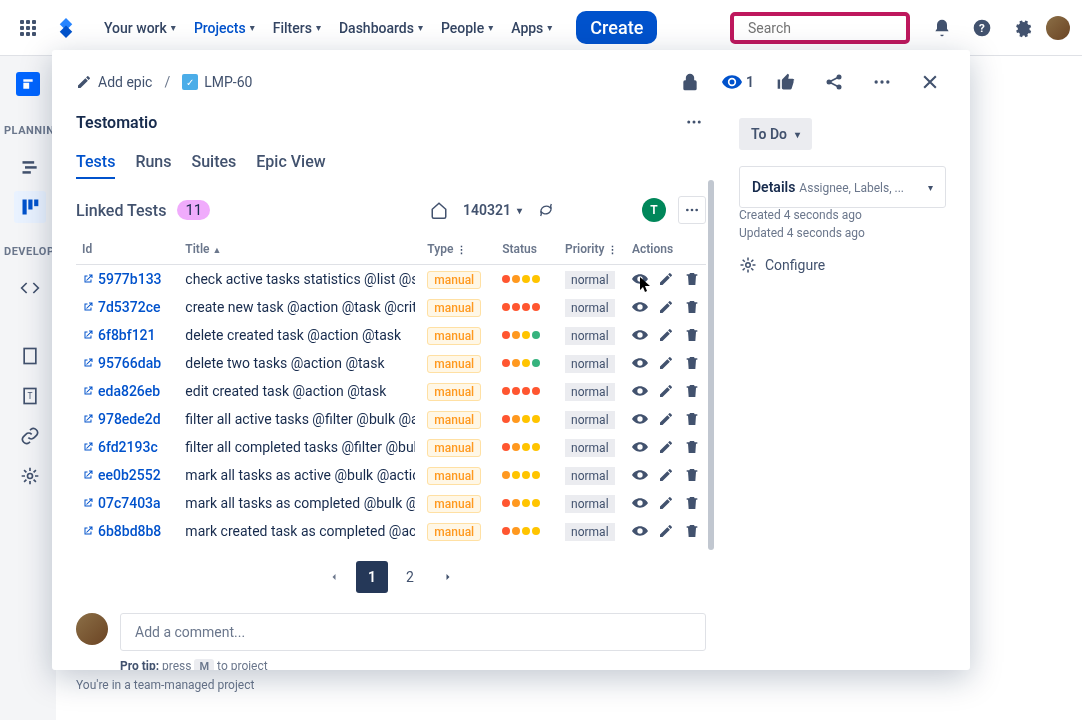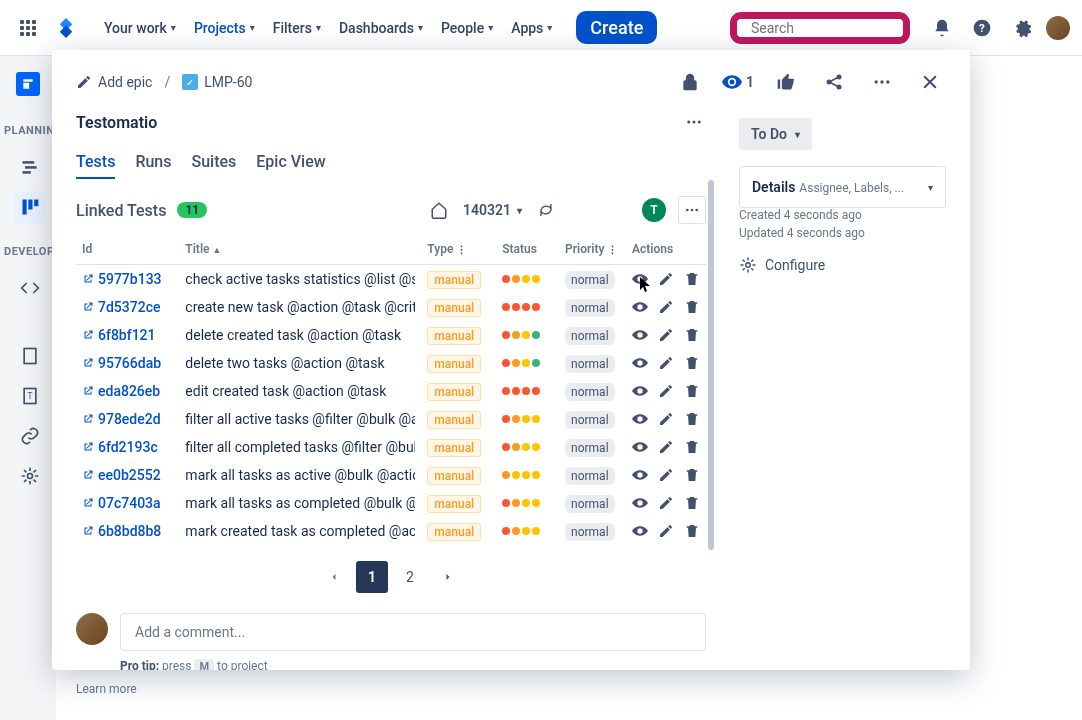--- a/index.html
+++ b/index.html
@@ -10,21 +10,21 @@
 .apps-grid span{background:#42526E;border-radius:1px}
 .logo{width:24px;height:24px;margin:0 6px;display:flex;align-items:center;justify-content:center}
 .nav-items{display:flex;gap:2px;margin-left:8px}
 .nav-item{padding:4px 8px;color:#344563;font-weight:500;cursor:pointer;display:flex;align-items:center;gap:4px;border-radius:3px;height:32px}
 .nav-item.active{color:#0052CC}
 .nav-item.active::after{content:'';position:absolute;bottom:-12px;left:0;right:0;height:3px;background:#0052CC}
 .nav-item{position:relative}
 .chev{font-size:10px;color:#42526E}
 .create-btn{background:#0052CC;color:#fff;border:none;padding:6px 14px;border-radius:10px;font-weight:500;cursor:pointer;margin-left:12px;font-size:18px}
 .spacer{flex:1}
-.search{display:flex;align-items:center;background:#fff;border:7px solid #be185d;border-radius:11px;padding:4px 8px;width:180px;height:32px;gap:6px}
+.search{display:flex;align-items:center;background:#fff;border:4px solid #be185d;border-radius:5px;padding:4px 8px;width:180px;height:32px;gap:6px}
 .search input{border:none;outline:none;flex:1;font-size:14px;background:transparent}
 .top-icons{display:flex;gap:8px;margin-left:12px;align-items:center}
 .top-icon{width:32px;height:32px;display:flex;align-items:center;justify-content:center;border-radius:50%;cursor:pointer;color:#42526E}
 .avatar{width:24px;height:24px;border-radius:50%;background:linear-gradient(135deg,#8B6F47,#6B4423)}
 .main-area{display:flex;height:calc(100% - 56px);position:relative}
 .proj-icon{width:24px;height:24px;background:#0065FF;border-radius:3px;margin-left:8px;display:flex;align-items:center;justify-content:center;color:#fff;font-size:11px}
 .side-label{font-size:11px;font-weight:700;color:#6B778C;margin:16px 8px 8px;letter-spacing:0.5px}
 .side-item{width:32px;height:32px;display:flex;align-items:center;justify-content:center;margin:2px 0 2px 4px;border-radius:3px;color:#42526E;cursor:pointer}
 .side-item.sel{background:#E9F2FF;color:#0052CC}
 .bottom-msg{padding:8px 12px;font-size:12px;color:#6B778C}
@@ -41,34 +41,34 @@
 .modal-body{display:flex;flex:1;overflow:hidden}
 .left-pane{flex:1;padding:0 24px 16px;overflow-y:auto;display:flex;flex-direction:column}
 .right-pane{width:240px;padding:16px 24px 16px 8px;border-left:1px solid transparent}
 .title-row{display:flex;align-items:center;justify-content:space-between;margin-top:8px}
 .app-title{font-size:16px;font-weight:600;color:#172B4D}
 .tabs{display:flex;gap:20px;margin-top:12px;border-bottom:1px solid transparent}
 .tab{padding:6px 0;font-size:16px;color:#42526E;cursor:pointer;font-weight:500}
 .tab.active{color:#0052CC;border-bottom:2px solid #0052CC}
 .subhead{display:flex;align-items:center;gap:11px;margin-top:16px}
 .lt-title{font-size:16px;color:#42526E;font-weight:500}
-.count-badge{background:#22c55e;color:#172B4D;border-radius:10px;padding:1px 8px;font-size:12px;font-weight:700}
+.count-badge{background:#f0abfc;color:#172B4D;border-radius:10px;padding:1px 8px;font-size:15px;font-weight:400}
 .subhead-right{margin-left:auto;display:flex;align-items:center;gap:12px}
 .branch-sel{display:flex;align-items:center;gap:6px;cursor:pointer;font-weight:600;color:#42526E}
 .user-chip{width:24px;height:24px;border-radius:50%;background:#00875A;color:#fff;display:flex;align-items:center;justify-content:center;font-size:12px;font-weight:600}
 table{width:100%;border-collapse:collapse;margin-top:10px}
 th{text-align:left;font-size:12px;font-weight:600;color:#6B778C;padding:8px 6px;border-bottom:1px solid #DFE1E6}
 td{padding:6px;font-size:14px;vertical-align:middle}
 .id-cell{display:flex;align-items:center;gap:4px;color:#0052CC;font-weight:500;cursor:pointer}
 .ext-ic{color:#0052CC}
 .title-cell{color:#172B4D;max-width:230px;overflow:hidden;white-space:nowrap;text-overflow:clip}
 .type-badge{background:#FFF7E6;color:#FF991F;border:1px solid #FFE0A3;border-radius:3px;padding:1px 6px;font-size:12px;font-weight:500}
 .status-dots{display:flex;gap:2px}
 .dot{width:8px;height:8px;border-radius:50%}
-.prio{background:#EBECF0;color:#42526E;border-radius:6px;padding:2px 6px;font-size:12px}
+.prio{background:#EBECF0;color:#42526E;border-radius:0;padding:2px 6px;font-size:12px}
 .actions-cell{display:flex;gap:10px;color:#42526E}
 .act-ic{cursor:pointer;width:16px;height:16px;display:flex;align-items:center;justify-content:center}
 .pagination{display:flex;justify-content:center;gap:6px;margin-top:16px;align-items:center}
 .page-btn{width:32px;height:32px;display:flex;align-items:center;justify-content:center;border-radius:3px;cursor:pointer;color:#42526E}
 .page-btn.active{background:#253858;color:#fff;font-weight:600}
 .comment-row{display:flex;gap:12px;margin-top:auto;padding-top:20px;align-items:flex-start}
 .comment-av{width:32px;height:32px;border-radius:50%;background:linear-gradient(135deg,#8B6F47,#6B4423);flex-shrink:0}
 .comment-input{flex:1;border:1px solid #DFE1E6;border-radius:3px;padding:10px 14px;color:#6B778C;cursor:text;font-size:14px}
 .protip{font-size:12px;color:#6B778C;margin-top:8px;margin-left:44px}
 .protip b{color:#42526E}
@@ -212,21 +212,20 @@
     <div class="side-item">
         <svg width="20" height="20" viewBox="0 0 24 24">
           <circle cx="12" cy="12" r="3" fill="none" stroke="#42526E" stroke-width="2"></circle>
           <path fill="none" stroke="#42526E" stroke-width="2" d="M12 2v4M12 18v4M4.9 4.9l2.8 2.8M16.3 16.3l2.8 2.8M2 12h4M18 12h4M4.9 19.1l2.8-2.8M16.3 7.7l2.8-2.8"></path>
         </svg>
       </div>
   </div>
   <div style="flex:1;position:relative;background:#fff">
     <div style="position:absolute;bottom:20px;left:8px">
       <div class="bottom-msg">You're in a team-managed project</div>
-      <div class="learn">Learn more</div>
     </div>
   </div>
 </div>
 
 <div class="modal">
   <div class="modal-head">
     <div class="add-epic">
       <svg width="16" height="16" viewBox="0 0 24 24">
           <path fill="#42526E" d="M3 17.25V21h3.75L17.81 9.94l-3.75-3.75L3 17.25zM20.71 7.04a1 1 0 000-1.41l-2.34-2.34a1 1 0 00-1.41 0l-1.83 1.83 3.75 3.75 1.83-1.83z"></path>
         </svg>

